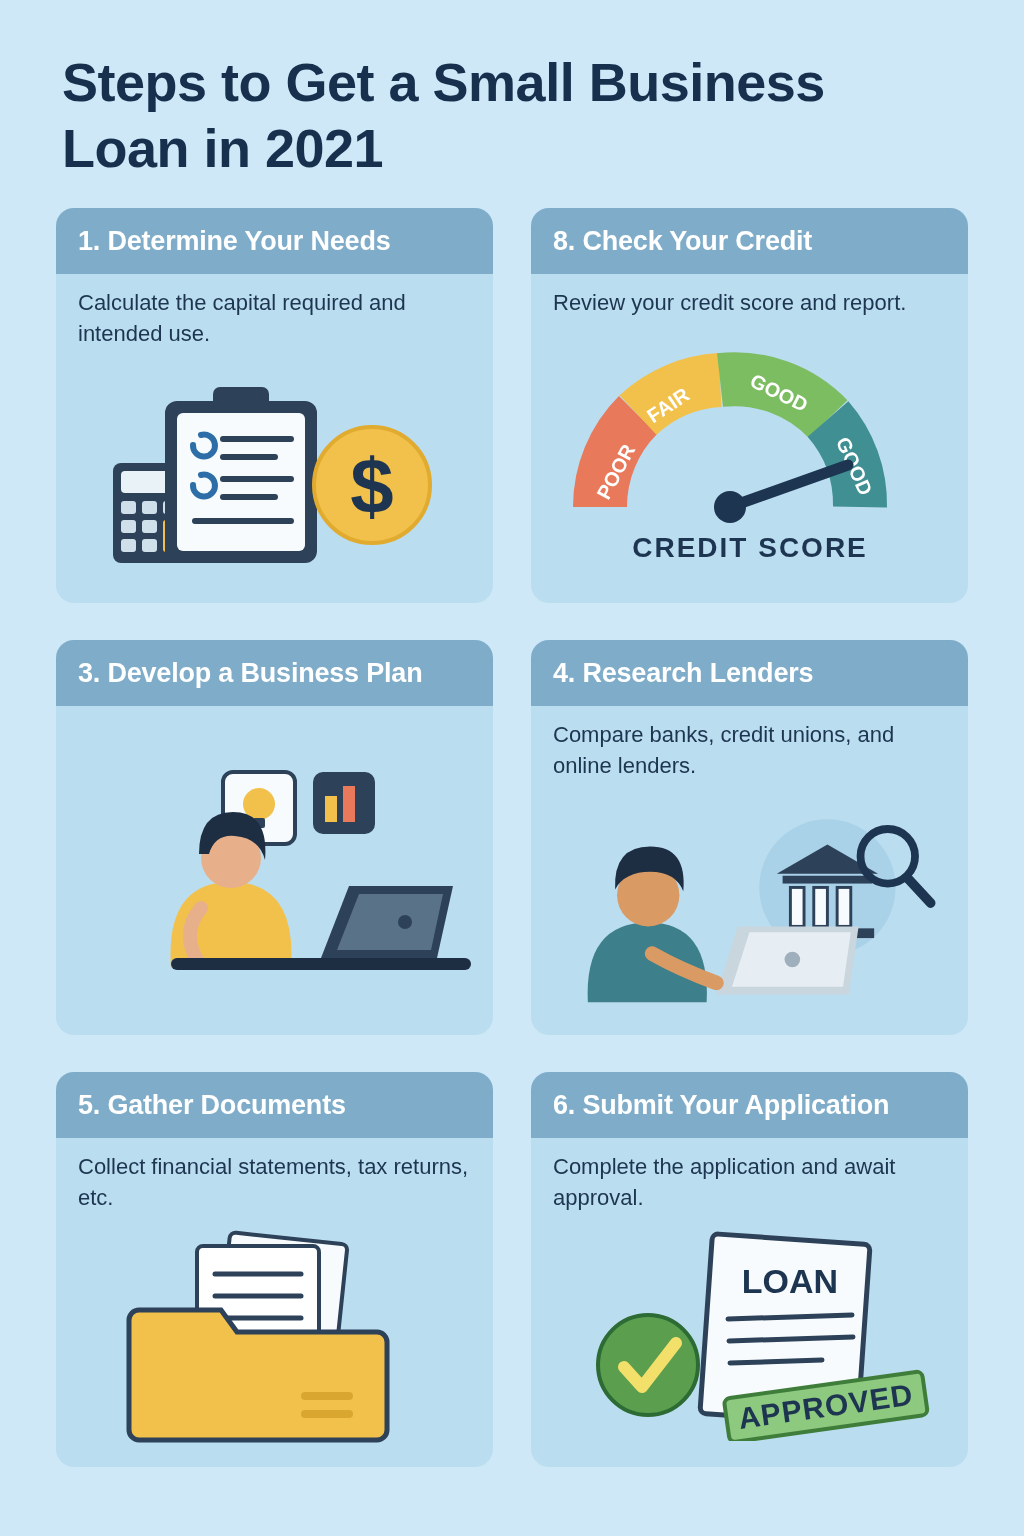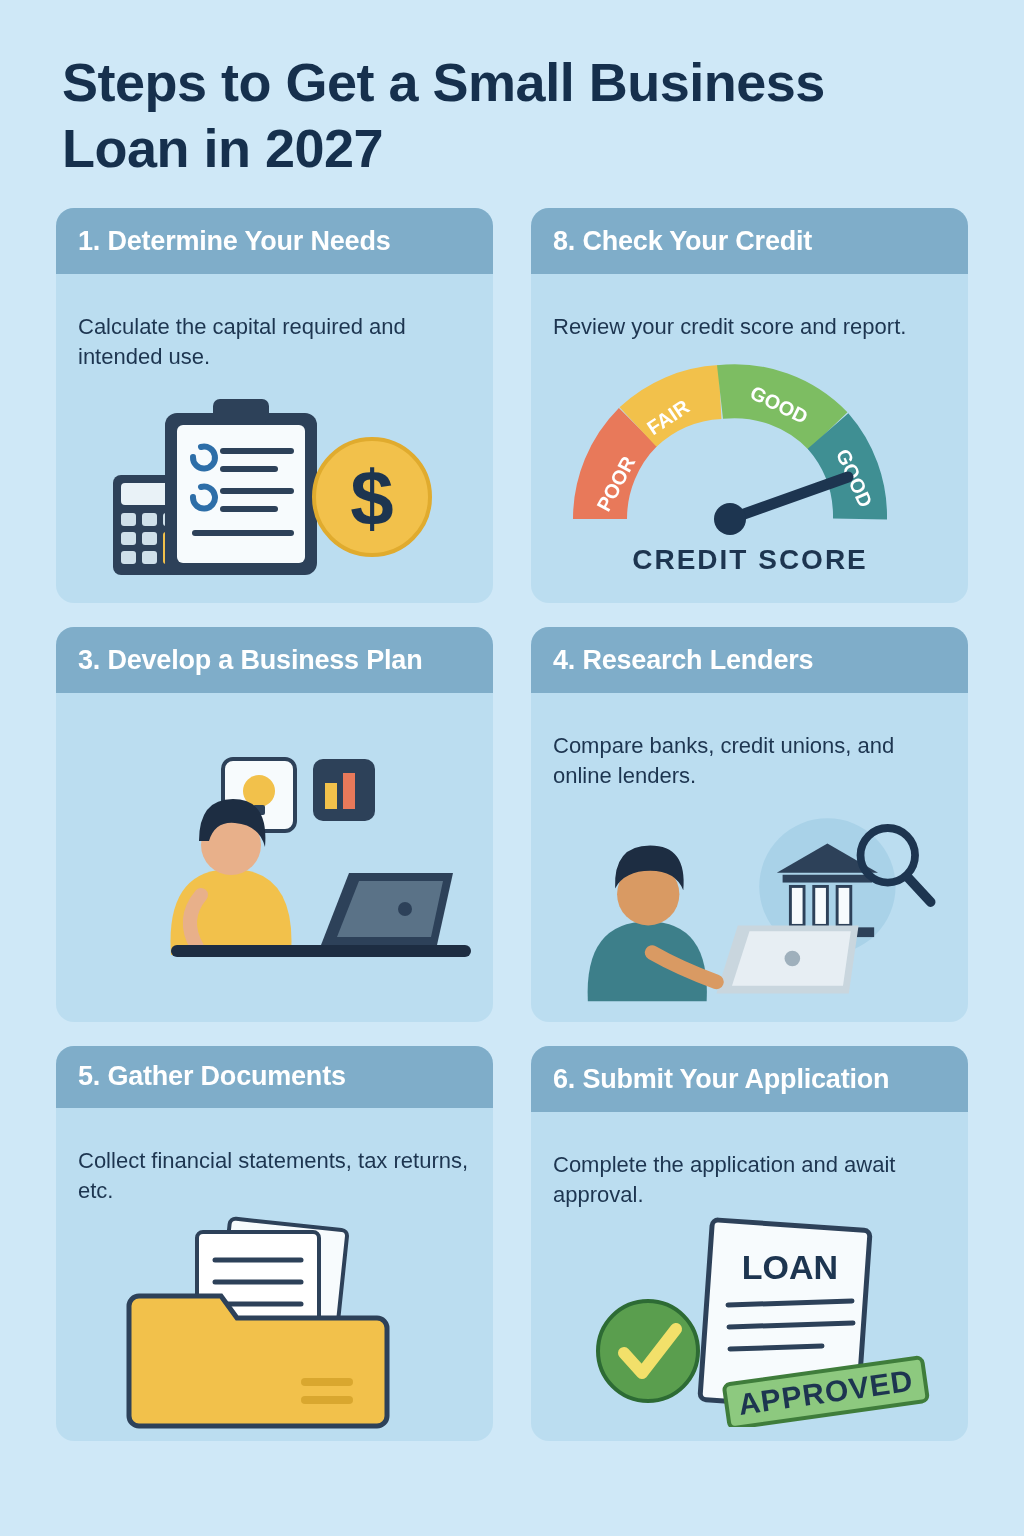--- a/index.html
+++ b/index.html
@@ -21,21 +21,21 @@
     font-weight: bold;
     line-height: 1.22;
     letter-spacing: -0.5px;
     margin: 14px 0 26px 6px;
     max-width: 860px;
   }
   .grid {
     display: grid;
     grid-template-columns: 1fr 1fr;
     grid-template-rows: repeat(3, 395px);
-    gap: 24px 38px;
+    gap: 37px 38px;
   }
   .card {
     background: #bbddf0;
     border-radius: 18px;
     overflow: hidden;
     display: flex;
     flex-direction: column;
     position: relative;
   }
   .card-head {
@@ -50,38 +50,37 @@
     font-size: 27px;
     font-weight: bold;
     line-height: 1.28;
     letter-spacing: -0.2px;
   }
   .card-desc {
     color: #1d3550;
     font-size: 22px;
     line-height: 1.38;
     padding: 14px 22px 0 22px;
-    margin-top: 24px;
   }
   .art {
     flex: 1;
     position: relative;
     display: flex;
     align-items: center;
     justify-content: center;
     padding: 6px 14px 14px 14px;
   }
   .art svg { display: block; max-width: 100%; max-height: 100%; }
 </style>
 </head>
 <body>
 
 <div class="page">
 
-  <h1 class="title">Steps to Get a Small Business Loan in 2027</h1>
+  <h1 class="title">Steps to Get a Small Business Loan in 2021</h1>
 
   <div class="grid">
 
     <div class="card">
       <div class="card-head">
         <h2>1. Determine Your Needs</h2>
       </div>
       <div class="card-desc">Calculate the capital required and intended use.</div>
       <div class="art">
         <svg viewBox="0 0 360 210" width="360" height="210">

